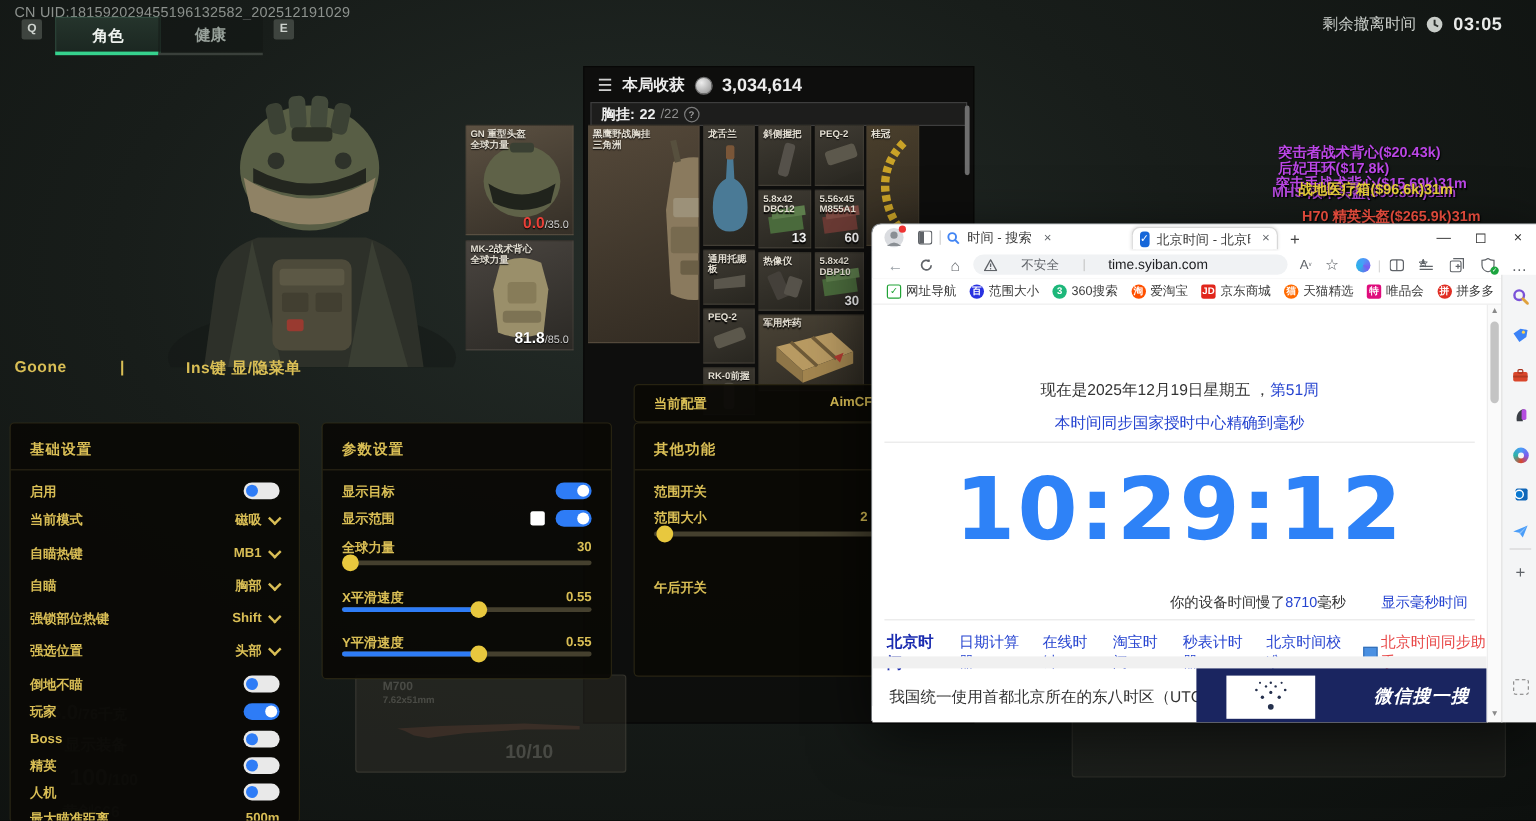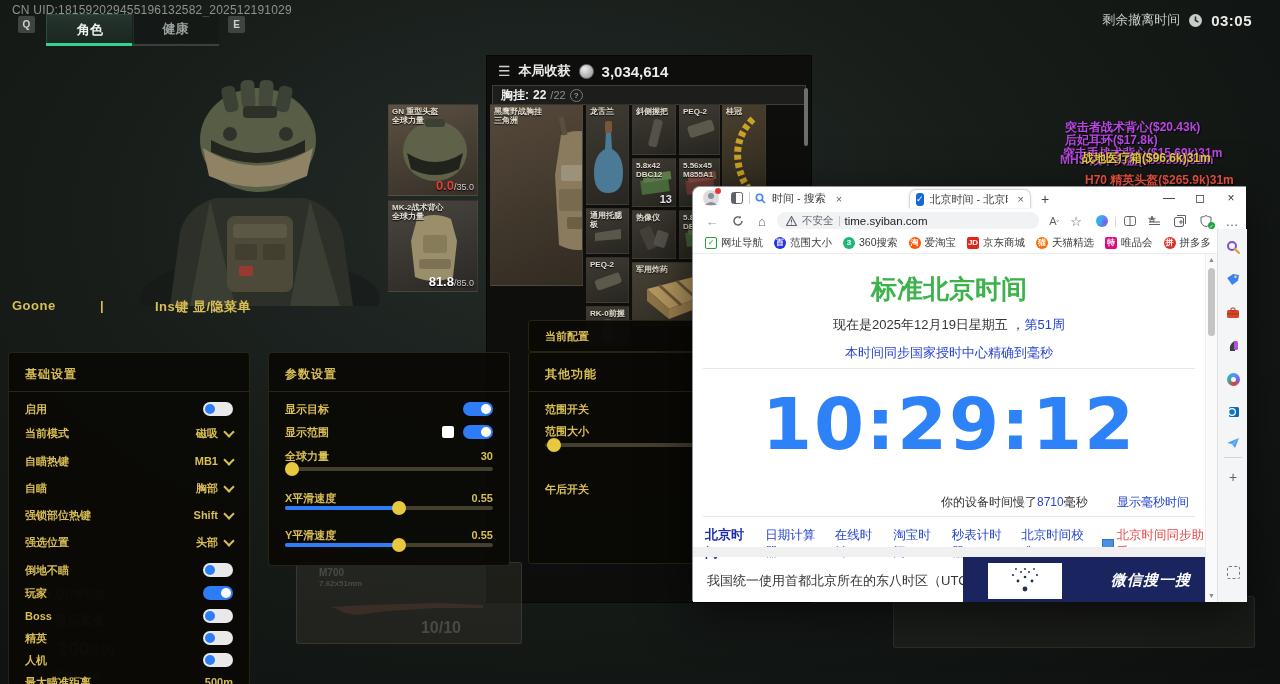--- a/index.html
+++ b/index.html
@@ -56,31 +56,31 @@
   .chk{width:12px;height:12px;background:#fff;border-radius:2px;display:inline-block;}
   .slider{position:absolute;left:16px;right:16px;height:4px;background:#45402e;border-radius:2px;}
   .sl-fill{height:4px;background:#2e7cf6;border-radius:2px;}
   .sl-knob{position:absolute;top:-5px;width:14px;height:14px;border-radius:50%;background:#e8c83e;}
   .brandrow{font-size:13px;font-weight:bold;color:#d9be55;letter-spacing:.5px;}
 
   
   .faint{color:rgba(210,210,200,.22);font-weight:bold;}
 
   
-  .bw{position:absolute;left:692px;top:186px;width:554px;height:415px;background:#fff;
+  .bw{position:absolute;left:726px;top:186px;width:554px;height:415px;background:#fff;
       border-radius:8px 0 0 0;box-shadow:0 12px 50px rgba(0,0,0,.65);border:1px solid #8f9499;border-right:none;box-sizing:border-box;}
   .tabbar{position:absolute;left:0;top:0;right:0;height:22px;background:#fff;border-radius:8px 0 0 0;}
   .btab{position:absolute;top:2px;height:19px;display:flex;align-items:center;gap:6px;font-size:11px;color:#3c3c3c;}
   .btab .x{color:#5f6368;font-size:11px;margin-left:4px;}
   .btab.active{background:#fff;border:1px solid #d8d8d8;border-bottom:none;border-radius:7px 7px 0 0;box-shadow:0 0 3px rgba(0,0,0,.12);}
   .fav-check{width:13px;height:13px;background:#1667d9;border-radius:3px;color:#fff;font-size:9px;display:flex;align-items:center;justify-content:center;font-weight:bold;}
   .winctl{position:absolute;top:0;height:22px;width:30px;display:flex;align-items:center;justify-content:center;color:#333;font-size:12px;}
   .navbar{position:absolute;left:0;top:22px;right:0;height:23px;background:#fff;border-bottom:1px solid #e6e6e6;}
   .navico{position:absolute;top:3px;width:18px;height:18px;display:flex;align-items:center;justify-content:center;color:#5f6368;font-size:13px;}
-  .pill{position:absolute;left:84px;top:3px;width:262px;height:17px;background:#f0f2f4;border-radius:9px;display:flex;align-items:center;gap:5px;padding:0 9px;box-sizing:border-box;}
+  .pill{position:absolute;left:84px;top:3px;width:262px;height:17px;background:#f0f2f4;border-radius:9px;display:flex;align-items:center;gap:20px;padding:0 9px;box-sizing:border-box;}
   .pill .sec{font-size:10.5px;color:#5f6368;}
   .pill .vd{width:1px;height:10px;background:#c8c8c8;}
   .pill .url{font-size:11.5px;color:#202124;}
   .bmbar{position:absolute;left:0;top:45px;width:524px;height:22px;background:#fff;border-bottom:1px solid #ebebeb;display:flex;align-items:center;gap:11px;padding-left:12px;box-sizing:border-box;}
   .bm{display:flex;align-items:center;gap:4px;font-size:10.5px;color:#3a3a3a;white-space:nowrap;}
   .bmi{width:12px;height:12px;border-radius:2px;display:flex;align-items:center;justify-content:center;color:#fff;font-size:8px;font-weight:bold;}
   .content{position:absolute;left:0;top:67px;width:512px;height:348px;background:#fff;overflow:hidden;}
   .pgtitle{font-size:26px;font-weight:bold;color:#3bb24a;text-align:center;}
   .blue{color:#2543d0;}
   .clock{font-size:72px;font-weight:bold;color:#2e82f7;text-align:center;letter-spacing:2px;font-family:"DejaVu Sans","Liberation Sans",sans-serif;}
@@ -574,21 +574,20 @@
           <span>唯品会</span>
         </span>
       <span class="bm">
           <span class="bmi" style="background:#e02e24;border-radius:50%;">拼</span>
           <span>拼多多</span>
         </span>
       <span style="margin-left:auto;margin-right:8px;color:#5f6368;font-size:12px;">&gt;</span>
     </div>
 
     <div class="content">
-      <div class="pgtitle abs" style="left:0;right:0;top:18px;">标准北京时间</div>
       <div class="abs" style="left:0;right:0;top:62px;text-align:center;font-size:13px;color:#333;">
         <span>现在是2025年12月19日星期五 ，</span><span class="blue">第51周</span>
       </div>
       <div class="abs blue" style="left:0;right:0;top:90px;text-align:center;font-size:13px;">本时间同步国家授时中心精确到毫秒</div>
       <div class="abs" style="left:10px;right:10px;top:114px;height:1px;background:#e8e8e8;"></div>
       <div class="clock abs" style="left:0;right:0;top:128px;">10:29:12</div>
       <div class="abs" style="right:16px;top:240px;font-size:12px;color:#333;">
         <span>你的设备时间慢了</span><span class="blue">8710</span><span>毫秒</span>
         <span class="blue" style="margin-left:26px;">显示毫秒时间</span>
       </div>

